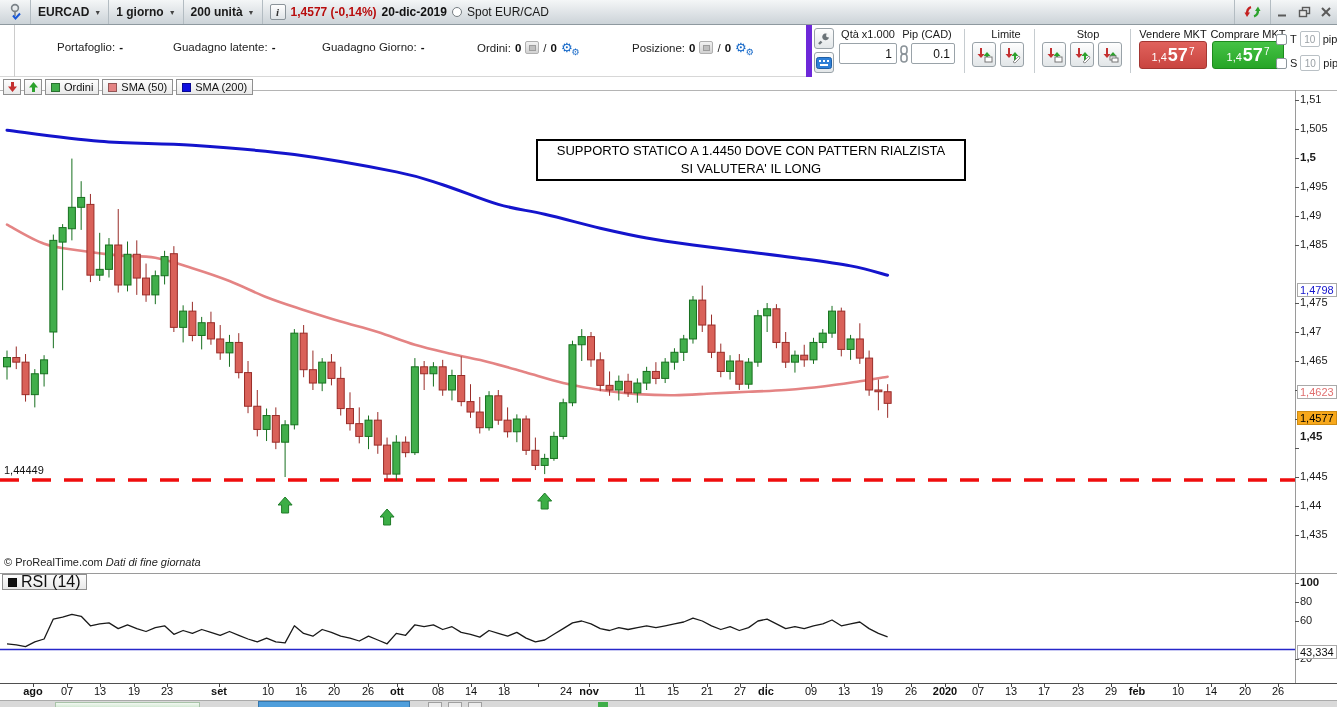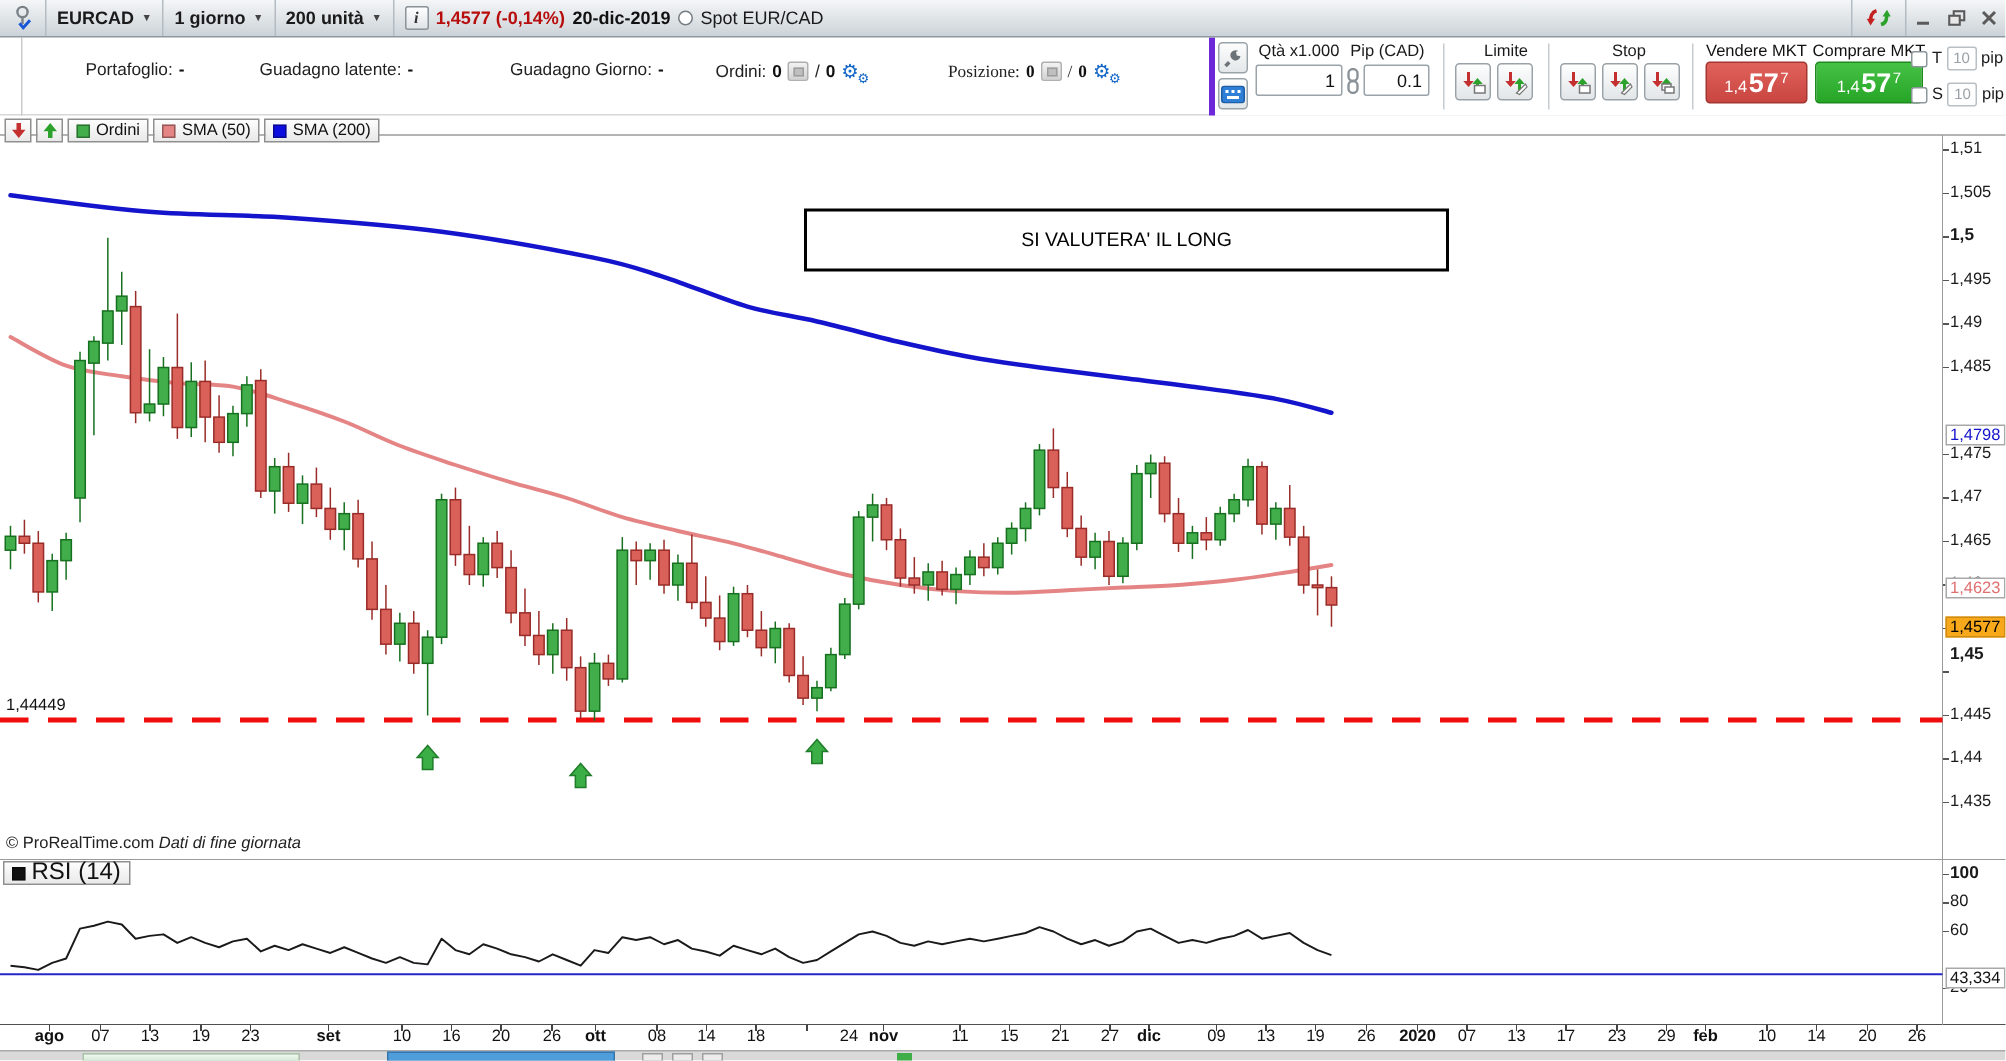--- a/index.html
+++ b/index.html
@@ -49,21 +49,21 @@
     background:linear-gradient(#f2f2f2,#d2d2d2); position:relative; vertical-align:middle;
   }
   .mini-btn i { position:absolute; left:3px; top:3px; width:7px; height:6px; background:#bfbfbf; border:1px solid #9d9d9d; }
   .gears { color:#1568c8; font-size:13px; position:relative; line-height:1; }
   .gears .g2 { font-size:9px; position:absolute; right:-7px; bottom:-3px; }
   #infobar-divider { position:absolute; left:14px; top:0; width:1px; height:52px; background:#cccccc; }
 
   
   #trade-panel {
     position:absolute; top:0; right:0; width:531px; height:52px;
-    border-left:4px solid #6d28d9; background:#fff; font-size:11px;
+    border-left:6px solid #6d28d9; background:#fff; font-size:11px;
   }
   .tp-label { position:absolute; top:3px; text-align:center; color:#1a1a1a; }
   .tp-sep { position:absolute; top:4px; height:44px; width:1px; background:#c6ccd0; }
   .tp-input {
     position:absolute; top:18px; height:21px; border:1px solid #9aa3a9; border-radius:2px;
     background:#fff; text-align:right; padding:0 4px; font-size:12px; color:#111;
     display:flex; align-items:center; justify-content:flex-end;
   }
   .tool-btn {
     position:absolute; left:2px; width:20px; height:21px; border:1px solid #9aa3a9; border-radius:3px;
@@ -201,35 +201,35 @@
   <div id="infobar">
     <div id="infobar-divider"></div>
     <div class="grp" style="left:57px;">
       <span class="lbl">Portafoglio:</span>
       <span class="val">-</span>
     </div>
     <div class="grp" style="left:173px;">
       <span class="lbl">Guadagno latente:</span>
       <span class="val">-</span>
     </div>
-    <div class="grp" style="left:322px;margin-left:18px;">
+    <div class="grp" style="left:322px;">
       <span class="lbl">Guadagno Giorno:</span>
       <span class="val">-</span>
     </div>
     <div class="grp" style="left:477px;">
       <span class="lbl">Ordini:</span>
       <span class="val">0</span>
       <span class="mini-btn">
           <i></i>
         </span>
       <span class="lbl">/</span>
       <span class="val">0</span>
       <span class="gears">⚙<span class="g2">⚙</span></span>
     </div>
-    <div class="grp" style="left:632px;font-family:Liberation Serif, serif;">
+    <div class="grp" style="left:632px;">
       <span class="lbl">Posizione:</span>
       <span class="val">0</span>
       <span class="mini-btn">
           <i></i>
         </span>
       <span class="lbl">/</span>
       <span class="val">0</span>
       <span class="gears">⚙<span class="g2">⚙</span></span>
     </div>
 
@@ -612,20 +612,21 @@
       <span class="sq" style="background:#e48484;"></span>
       <span>SMA (50)</span>
     </div>
     <div class="chip">
       <span class="sq" style="background:#0d0de0;"></span>
       <span>SMA (200)</span>
     </div>
   </div>
 
   <div id="annotation-box">
+    <span>SUPPORTO STATICO A 1.4450 DOVE CON PATTERN RIALZISTA</span>
     <span>SI VALUTERA' IL LONG</span>
   </div>
 
   <div id="support-label" style="top: 463.958px;">1,44449</div>
 
   <div id="copyright">
     <span>© ProRealTime.com</span>
     <span class="it">Dati di fine giornata</span>
   </div>
 

